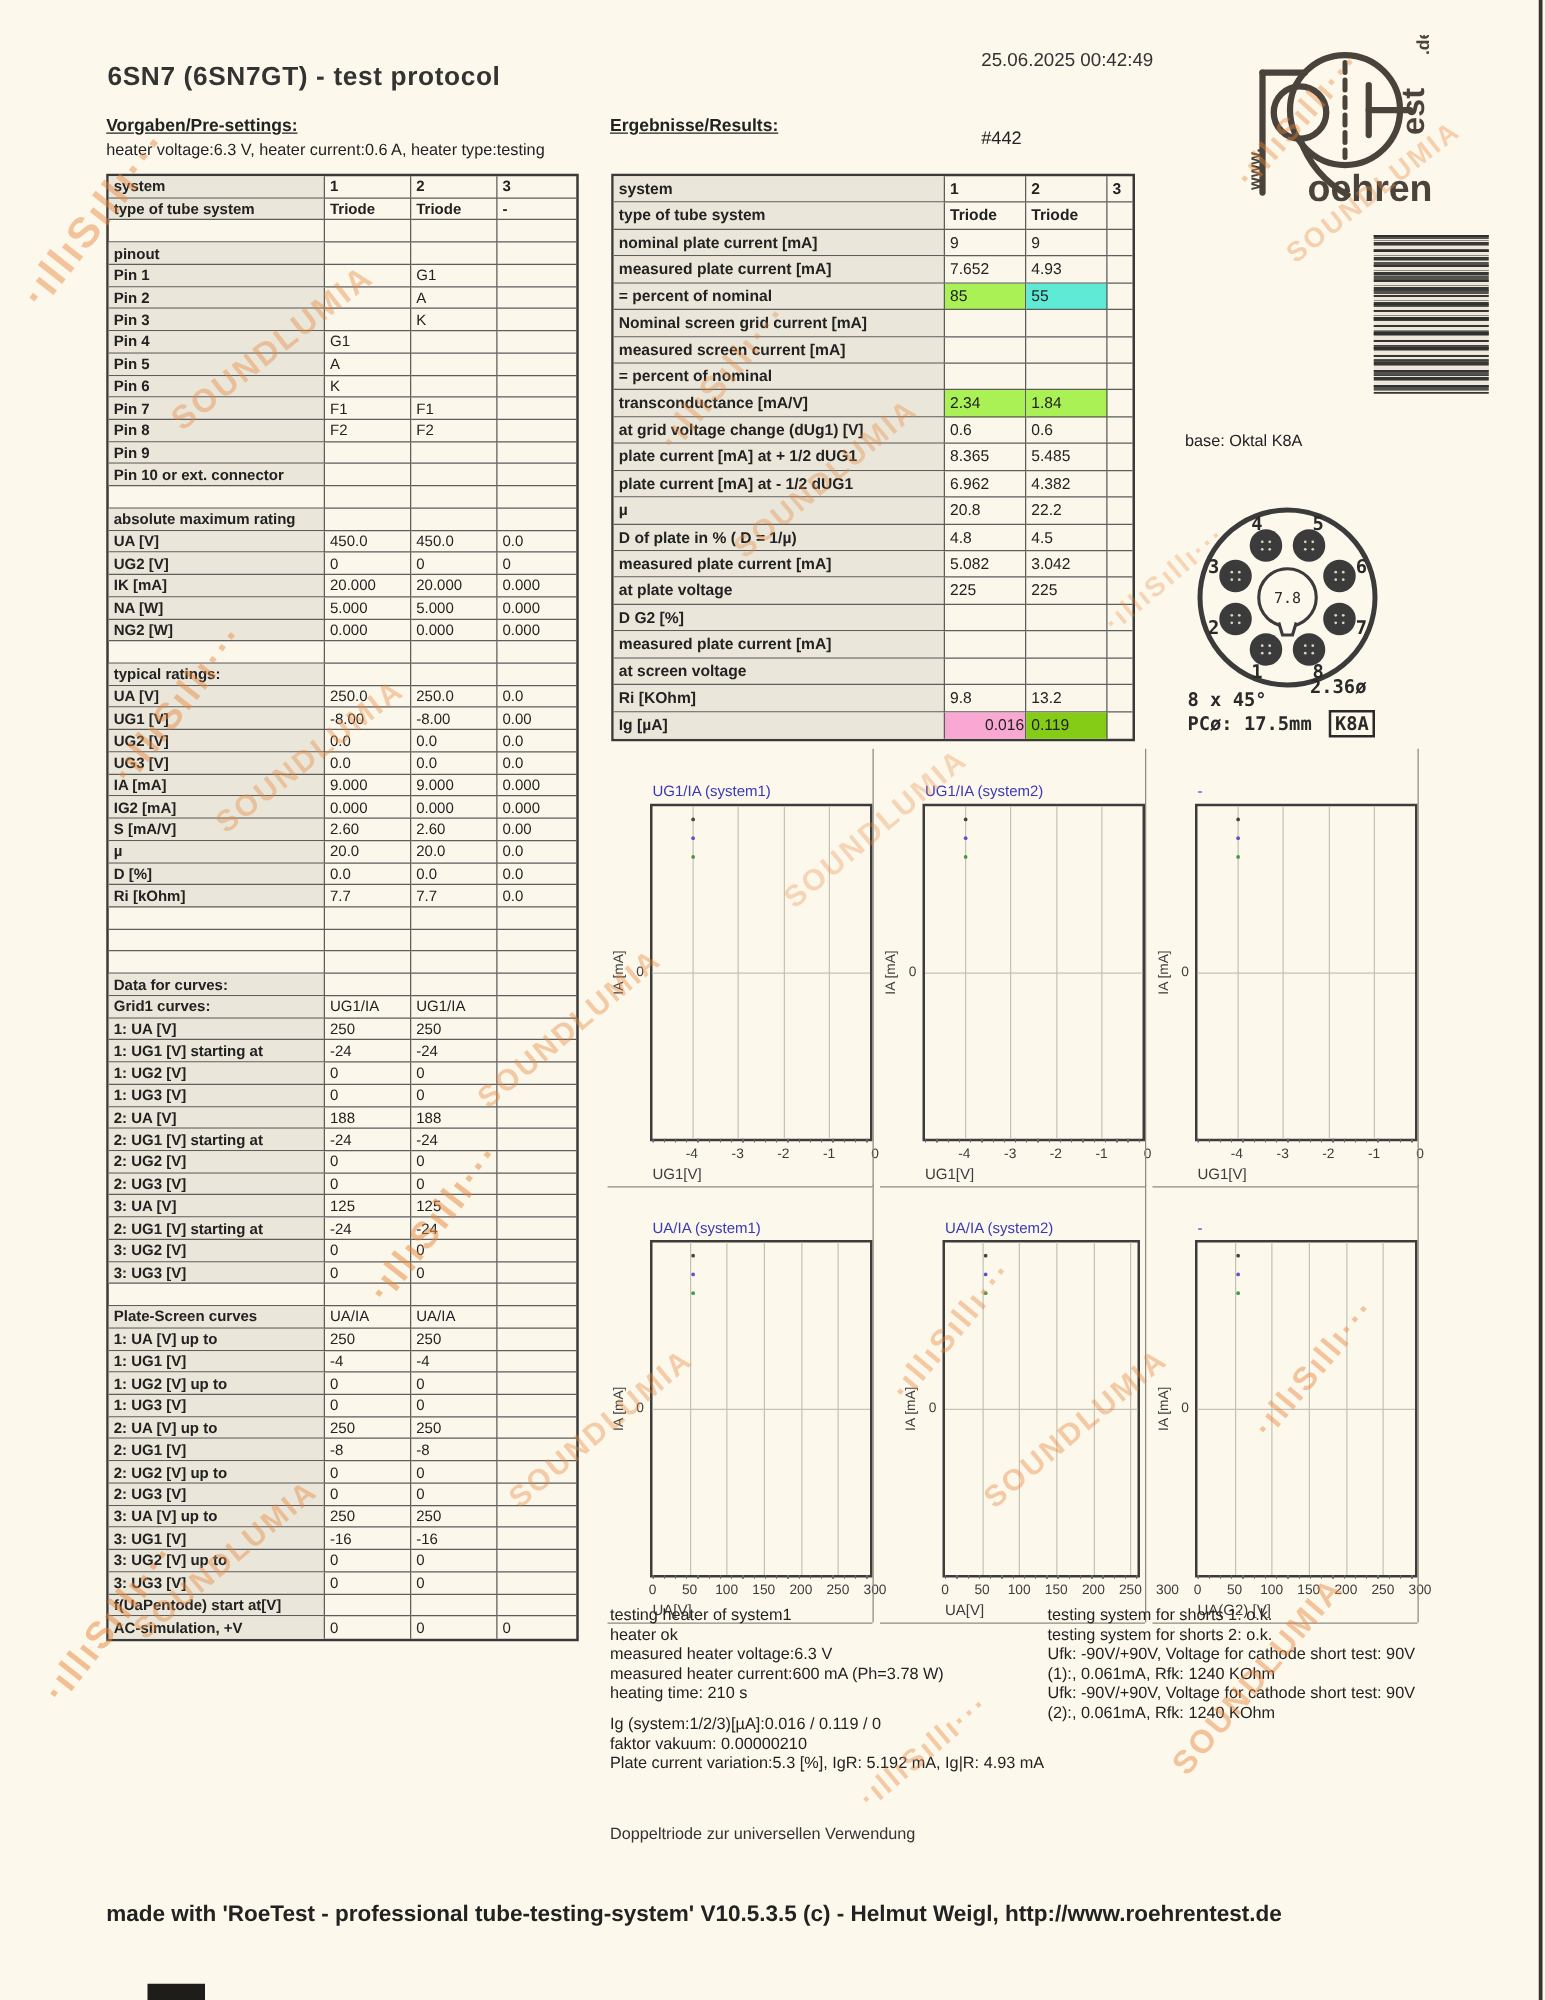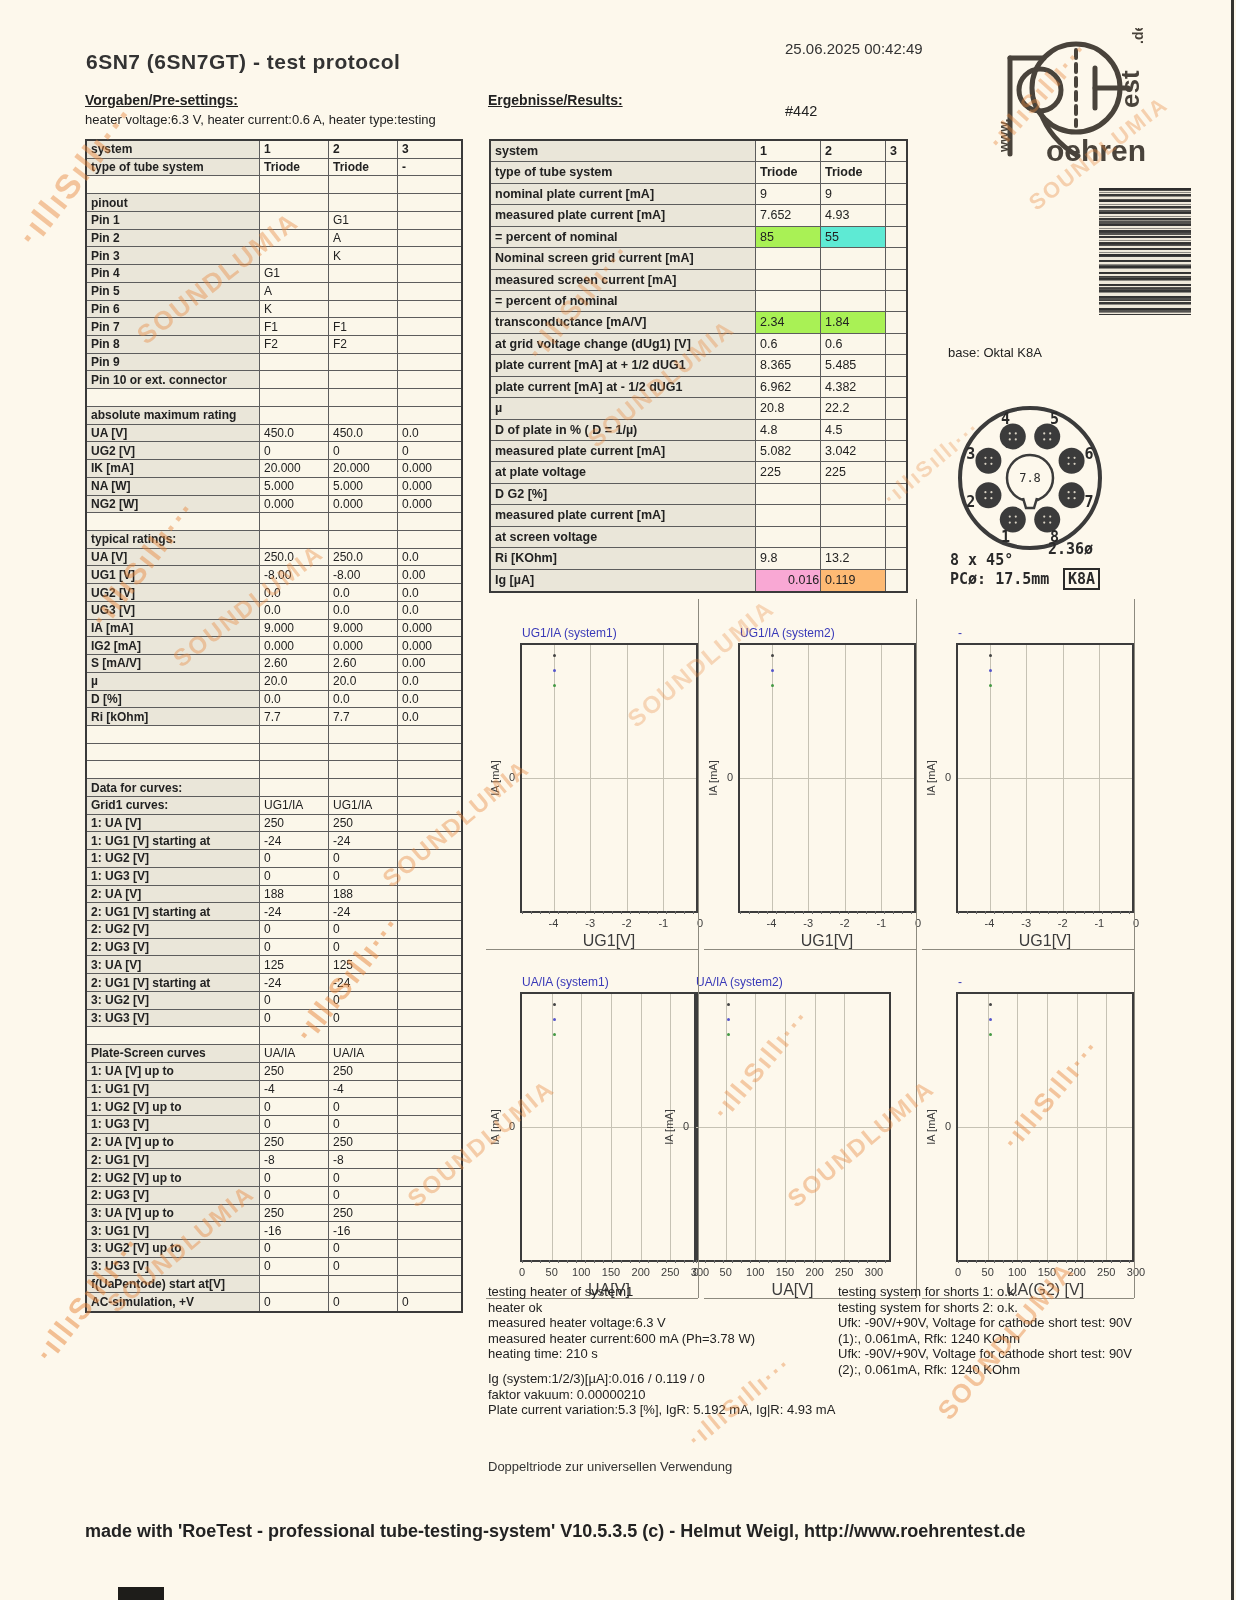--- a/index.html
+++ b/index.html
@@ -32,21 +32,21 @@
   .chart-title{position:absolute;width:100%;text-align:left;top:-19px;font-size:12px;color:#3939b8;}
   .gridline-v{position:absolute;top:0;bottom:0;width:1px;background:#c6c2b4;}
   .gridline-h{position:absolute;left:0;right:0;height:1px;top:50%;background:#c6c2b4;}
   .legend-dot{position:absolute;width:3px;height:3px;border-radius:50%;}
   .ylabel{position:absolute;left:-33px;top:50%;writing-mode:vertical-rl;
           transform:translateY(-50%) rotate(180deg);font-size:11px;color:#3c3c3c;}
   .ytick{position:absolute;left:-13px;top:50%;transform:translateY(-55%);font-size:11px;color:#3c3c3c;}
   .tickstrip{position:absolute;top:100%;left:0;right:0;height:3px;
              background:repeating-linear-gradient(90deg,#666 0 1px,transparent 1px 9px);}
   .xtick{position:absolute;top:calc(100% + 6px);transform:translateX(-50%);font-size:11px;color:#3c3c3c;}
-  .xlabel{position:absolute;top:calc(100% + 21px);width:100%;text-align:center;font-size:16px;color:#3c3c3c;}
+  .xlabel{position:absolute;top:calc(100% + 21px);width:100%;text-align:left;font-size:12px;color:#3c3c3c;}
   .panel-line-v{position:absolute;width:1px;background:#8d8a7f;}
   .panel-line-h{position:absolute;height:1px;background:#8d8a7f;}
 
   
   .base-label{left:948px;top:345px;font-size:13px;}
   .barcode{left:1099px;top:188px;width:92px;height:127px;background-color:#eee8da;
     background-image:
       repeating-linear-gradient(180deg, rgba(45,45,45,.95) 0 2px, transparent 2px 6px),
       repeating-linear-gradient(180deg, rgba(45,45,45,.8) 0 3px, transparent 3px 11px),
       repeating-linear-gradient(180deg, rgba(45,45,45,.5) 0 1px, transparent 1px 4px);}
@@ -439,21 +439,21 @@
       <div class="gt-cell gt-label">at screen voltage</div>
       <div class="gt-cell"></div>
       <div class="gt-cell"></div>
       <div class="gt-cell"></div>
       <div class="gt-cell gt-label">Ri [KOhm]</div>
       <div class="gt-cell">9.8</div>
       <div class="gt-cell">13.2</div>
       <div class="gt-cell"></div>
       <div class="gt-cell gt-label" style="border-bottom: none;">Ig [µA]</div>
       <div class="gt-cell" style="background: #f9a8d4; border-bottom: none; padding-left: 32px;">0.016</div>
-      <div class="gt-cell" style="background: #fdba74; border-bottom: none;">0.119</div>
+      <div class="gt-cell" style="background: #84cc16; border-bottom: none;">0.119</div>
       <div class="gt-cell" style="border-bottom: none;"></div>
     </div>
 
   <div class="abs barcode"></div>
   <div class="abs base-label">base: Oktal K8A</div>
 
   <svg class="abs" id="socket-svg" style="left:943px;top:398px" width="180" height="160" viewBox="0 0 180 160">
     <circle cx="87" cy="80" r="70" fill="none" stroke="#3b3b3b" stroke-width="4"></circle>
     <circle cx="87" cy="80" r="23" fill="none" stroke="#3b3b3b" stroke-width="2.5"></circle>
     <path d="M80,100 L83,110 L91,110 L94,100" fill="#fdf8ec" stroke="#3b3b3b" stroke-width="2.5"></path>
@@ -591,21 +591,21 @@
         <div class="tickstrip"></div>
         <div class="xtick" style="left: 0px;">0</div>
         <div class="xtick" style="left: 29.7px;">50</div>
         <div class="xtick" style="left: 59.3px;">100</div>
         <div class="xtick" style="left: 89px;">150</div>
         <div class="xtick" style="left: 118.7px;">200</div>
         <div class="xtick" style="left: 148.3px;">250</div>
         <div class="xtick" style="left: 178px;">300</div>
         <div class="xlabel">UA[V]</div>
       </div>
-      <div class="chart-plot" style="left: 694px; top: 992px; width: 197px; height: 270px;">
+      <div class="chart-plot" style="left: 754px; top: 992px; width: 158px; height: 270px;">
         <div class="chart-title">UA/IA (system2)</div>
         <div class="gridline-v" style="left: 29.7px;"></div>
         <div class="gridline-v" style="left: 59.3px;"></div>
         <div class="gridline-v" style="left: 89px;"></div>
         <div class="gridline-v" style="left: 118.7px;"></div>
         <div class="gridline-v" style="left: 148.3px;"></div>
         <div class="gridline-h"></div>
         <div class="legend-dot" style="left: 31px; top: 9px; background: rgb(68, 68, 68);"></div>
         <div class="legend-dot" style="left: 31px; top: 24px; background: rgb(85, 85, 204);"></div>
         <div class="legend-dot" style="left: 31px; top: 39px; background: rgb(68, 153, 68);"></div>

